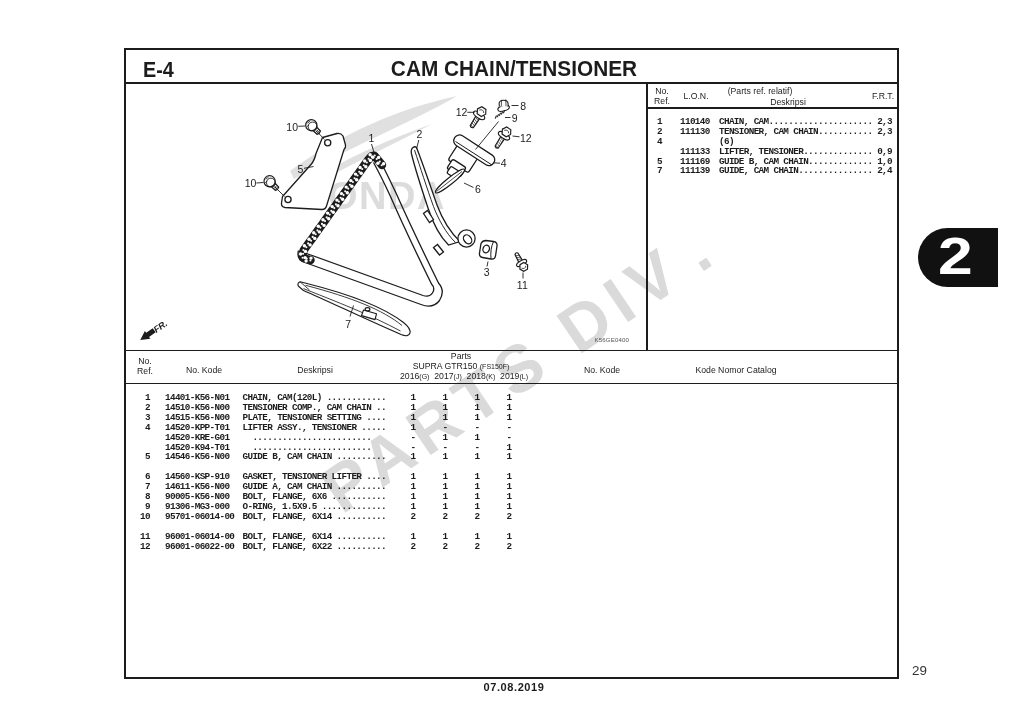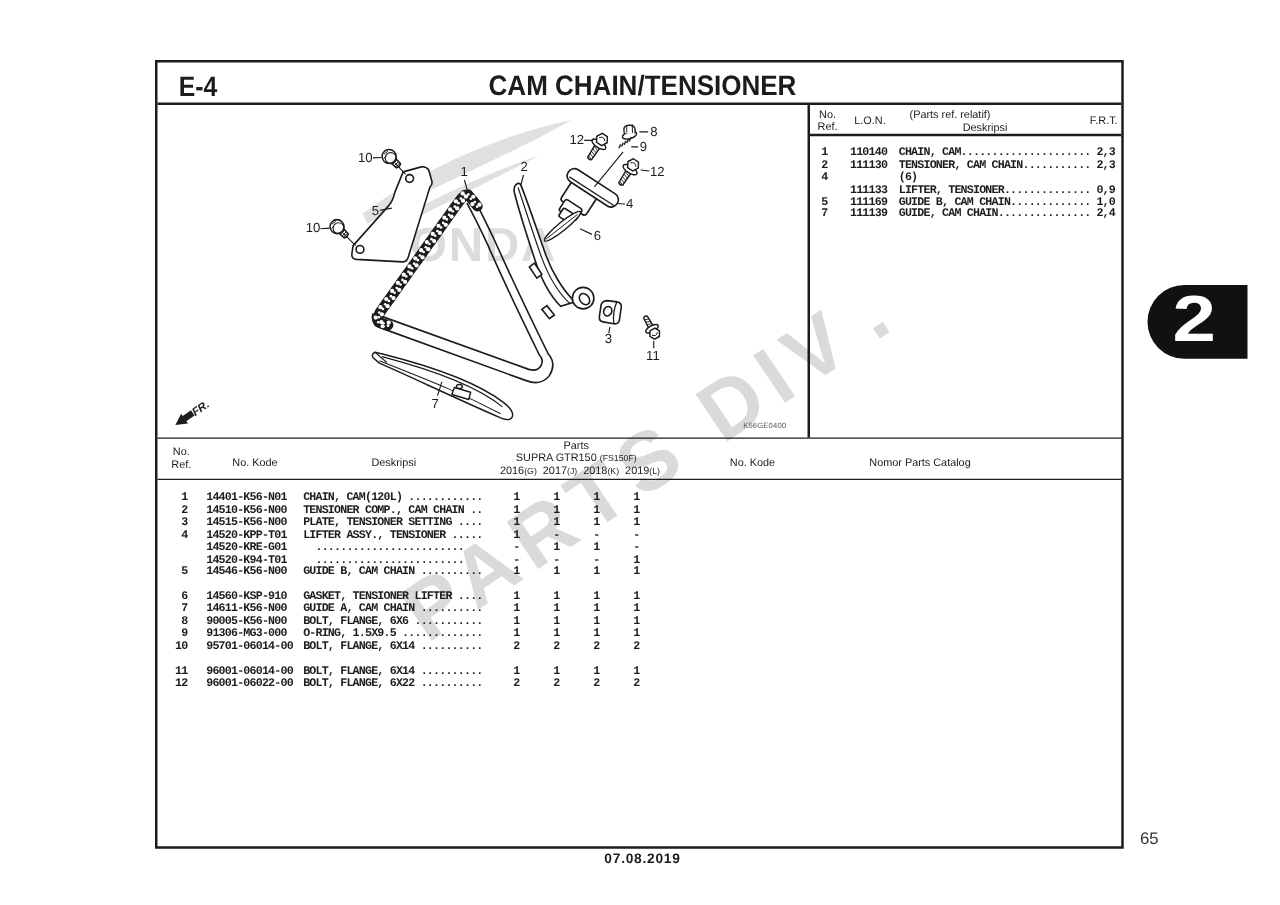--- a/index.html
+++ b/index.html
@@ -37,21 +37,21 @@
 <div style="position:absolute;left:646px;top:156.5px;width:250px;height:9.8px;font-family:'Liberation Mono',monospace;font-size:9.3px;line-height:9.8px;letter-spacing:-0.63px;font-weight:bold;color:#1c1c1c;white-space:pre"><span style="position:absolute;left:2px;width:14px;text-align:right">5</span><span style="position:absolute;left:34px">111169</span><span style="position:absolute;left:73px">GUIDE B, CAM CHAIN.............</span><span style="position:absolute;left:222px;width:24px;text-align:right">1,0</span></div>
 <div style="position:absolute;left:646px;top:166.3px;width:250px;height:9.8px;font-family:'Liberation Mono',monospace;font-size:9.3px;line-height:9.8px;letter-spacing:-0.63px;font-weight:bold;color:#1c1c1c;white-space:pre"><span style="position:absolute;left:2px;width:14px;text-align:right">7</span><span style="position:absolute;left:34px">111139</span><span style="position:absolute;left:73px">GUIDE, CAM CHAIN...............</span><span style="position:absolute;left:222px;width:24px;text-align:right">2,4</span></div>
 
 <div class="hdr" style="left:133px;top:355.5px;width:24px">No.<br>Ref.</div>
 <div class="hdr" style="left:168px;top:364.5px;width:72px">No. Kode</div>
 <div class="hdr" style="left:277px;top:364.5px;width:76px">Deskripsi</div>
 <div class="hdr" style="left:411px;top:351px;width:100px">Parts</div>
 <div class="hdr" style="left:391px;top:360.5px;width:140px">SUPRA GTR150 <span style="font-size:7px">(FS150F)</span></div>
 <div class="hdr" style="left:386px;top:371px;width:156px">2016<span style="font-size:7px">(G)</span>&nbsp; 2017<span style="font-size:7px">(J)</span>&nbsp; 2018<span style="font-size:7px">(K)</span>&nbsp; 2019<span style="font-size:7px">(L)</span></div>
 <div class="hdr" style="left:560px;top:364.5px;width:84px">No. Kode</div>
-<div class="hdr" style="left:690px;top:364.5px;width:92px">Nomor Parts Catalog</div>
+<div class="hdr" style="left:690px;top:364.5px;width:92px">Kode Nomor Catalog</div>
 
 <div style="position:absolute;left:124px;top:393.0px;width:560px;height:9.9px;font-family:'Liberation Mono',monospace;font-size:9.3px;line-height:9.9px;letter-spacing:-0.63px;font-weight:bold;color:#1c1c1c;white-space:pre"><span style="position:absolute;left:8px;width:18px;text-align:right">1</span><span style="position:absolute;left:41px">14401-K56-N01</span><span style="position:absolute;left:118.5px">CHAIN, CAM(120L) ............</span><span style="position:absolute;left:274px;width:30px;text-align:center">1</span><span style="position:absolute;left:306px;width:30px;text-align:center">1</span><span style="position:absolute;left:338px;width:30px;text-align:center">1</span><span style="position:absolute;left:370px;width:30px;text-align:center">1</span></div>
 <div style="position:absolute;left:124px;top:402.9px;width:560px;height:9.9px;font-family:'Liberation Mono',monospace;font-size:9.3px;line-height:9.9px;letter-spacing:-0.63px;font-weight:bold;color:#1c1c1c;white-space:pre"><span style="position:absolute;left:8px;width:18px;text-align:right">2</span><span style="position:absolute;left:41px">14510-K56-N00</span><span style="position:absolute;left:118.5px">TENSIONER COMP., CAM CHAIN ..</span><span style="position:absolute;left:274px;width:30px;text-align:center">1</span><span style="position:absolute;left:306px;width:30px;text-align:center">1</span><span style="position:absolute;left:338px;width:30px;text-align:center">1</span><span style="position:absolute;left:370px;width:30px;text-align:center">1</span></div>
 <div style="position:absolute;left:124px;top:412.8px;width:560px;height:9.9px;font-family:'Liberation Mono',monospace;font-size:9.3px;line-height:9.9px;letter-spacing:-0.63px;font-weight:bold;color:#1c1c1c;white-space:pre"><span style="position:absolute;left:8px;width:18px;text-align:right">3</span><span style="position:absolute;left:41px">14515-K56-N00</span><span style="position:absolute;left:118.5px">PLATE, TENSIONER SETTING ....</span><span style="position:absolute;left:274px;width:30px;text-align:center">1</span><span style="position:absolute;left:306px;width:30px;text-align:center">1</span><span style="position:absolute;left:338px;width:30px;text-align:center">1</span><span style="position:absolute;left:370px;width:30px;text-align:center">1</span></div>
 <div style="position:absolute;left:124px;top:422.7px;width:560px;height:9.9px;font-family:'Liberation Mono',monospace;font-size:9.3px;line-height:9.9px;letter-spacing:-0.63px;font-weight:bold;color:#1c1c1c;white-space:pre"><span style="position:absolute;left:8px;width:18px;text-align:right">4</span><span style="position:absolute;left:41px">14520-KPP-T01</span><span style="position:absolute;left:118.5px">LIFTER ASSY., TENSIONER .....</span><span style="position:absolute;left:274px;width:30px;text-align:center">1</span><span style="position:absolute;left:306px;width:30px;text-align:center">-</span><span style="position:absolute;left:338px;width:30px;text-align:center">-</span><span style="position:absolute;left:370px;width:30px;text-align:center">-</span></div>
 <div style="position:absolute;left:124px;top:432.6px;width:560px;height:9.9px;font-family:'Liberation Mono',monospace;font-size:9.3px;line-height:9.9px;letter-spacing:-0.63px;font-weight:bold;color:#1c1c1c;white-space:pre"><span style="position:absolute;left:8px;width:18px;text-align:right"></span><span style="position:absolute;left:41px">14520-KRE-G01</span><span style="position:absolute;left:118.5px">  ........................</span><span style="position:absolute;left:274px;width:30px;text-align:center">-</span><span style="position:absolute;left:306px;width:30px;text-align:center">1</span><span style="position:absolute;left:338px;width:30px;text-align:center">1</span><span style="position:absolute;left:370px;width:30px;text-align:center">-</span></div>
 <div style="position:absolute;left:124px;top:442.5px;width:560px;height:9.9px;font-family:'Liberation Mono',monospace;font-size:9.3px;line-height:9.9px;letter-spacing:-0.63px;font-weight:bold;color:#1c1c1c;white-space:pre"><span style="position:absolute;left:8px;width:18px;text-align:right"></span><span style="position:absolute;left:41px">14520-K94-T01</span><span style="position:absolute;left:118.5px">  ........................</span><span style="position:absolute;left:274px;width:30px;text-align:center">-</span><span style="position:absolute;left:306px;width:30px;text-align:center">-</span><span style="position:absolute;left:338px;width:30px;text-align:center">-</span><span style="position:absolute;left:370px;width:30px;text-align:center">1</span></div>
 <div style="position:absolute;left:124px;top:452.4px;width:560px;height:9.9px;font-family:'Liberation Mono',monospace;font-size:9.3px;line-height:9.9px;letter-spacing:-0.63px;font-weight:bold;color:#1c1c1c;white-space:pre"><span style="position:absolute;left:8px;width:18px;text-align:right">5</span><span style="position:absolute;left:41px">14546-K56-N00</span><span style="position:absolute;left:118.5px">GUIDE B, CAM CHAIN ..........</span><span style="position:absolute;left:274px;width:30px;text-align:center">1</span><span style="position:absolute;left:306px;width:30px;text-align:center">1</span><span style="position:absolute;left:338px;width:30px;text-align:center">1</span><span style="position:absolute;left:370px;width:30px;text-align:center">1</span></div>
 <div style="position:absolute;left:124px;top:472.2px;width:560px;height:9.9px;font-family:'Liberation Mono',monospace;font-size:9.3px;line-height:9.9px;letter-spacing:-0.63px;font-weight:bold;color:#1c1c1c;white-space:pre"><span style="position:absolute;left:8px;width:18px;text-align:right">6</span><span style="position:absolute;left:41px">14560-KSP-910</span><span style="position:absolute;left:118.5px">GASKET, TENSIONER LIFTER ....</span><span style="position:absolute;left:274px;width:30px;text-align:center">1</span><span style="position:absolute;left:306px;width:30px;text-align:center">1</span><span style="position:absolute;left:338px;width:30px;text-align:center">1</span><span style="position:absolute;left:370px;width:30px;text-align:center">1</span></div>
 <div style="position:absolute;left:124px;top:482.1px;width:560px;height:9.9px;font-family:'Liberation Mono',monospace;font-size:9.3px;line-height:9.9px;letter-spacing:-0.63px;font-weight:bold;color:#1c1c1c;white-space:pre"><span style="position:absolute;left:8px;width:18px;text-align:right">7</span><span style="position:absolute;left:41px">14611-K56-N00</span><span style="position:absolute;left:118.5px">GUIDE A, CAM CHAIN ..........</span><span style="position:absolute;left:274px;width:30px;text-align:center">1</span><span style="position:absolute;left:306px;width:30px;text-align:center">1</span><span style="position:absolute;left:338px;width:30px;text-align:center">1</span><span style="position:absolute;left:370px;width:30px;text-align:center">1</span></div>
@@ -284,16 +284,16 @@
 <path d="M-7 0 L2 -4.8 L2 -2.5 L10 -2.5 L10 2.5 L2 2.5 L2 4.8 Z" fill="#1c1c1c"></path>
 <text x="10" y="3.4" font-family="Liberation Sans, sans-serif" font-size="9" font-weight="bold" font-style="italic" fill="#1c1c1c">FR.</text>
 </g>
 <text x="594.5" y="342" font-family="Liberation Sans, sans-serif" font-size="6.1" fill="#555" letter-spacing="0.15">K56GE0400</text>
 </svg>
 
 <div class="abs" style="left:918px;top:228px;width:80px;height:59px;background:#111;border-radius:29.5px 0 0 29.5px">
   <div style="position:absolute;left:19.5px;top:2.4px;font-family:'Liberation Sans',sans-serif;font-size:52px;line-height:52px;font-weight:bold;color:#fff;transform:scaleX(1.2);transform-origin:0 0">2</div>
 </div>
 
-<div class="abs" style="left:912px;top:663px;font-family:'Liberation Sans',sans-serif;font-size:13.4px;color:#333">65</div>
+<div class="abs" style="left:912px;top:663px;font-family:'Liberation Sans',sans-serif;font-size:13.4px;color:#333">29</div>
 <div class="abs" style="left:464px;top:681px;width:100px;text-align:center;font-family:'Liberation Sans',sans-serif;font-size:11px;font-weight:bold;color:#1c1c1c;letter-spacing:0.6px">07.08.2019</div>
 
 </div>
 
 </body></html>

